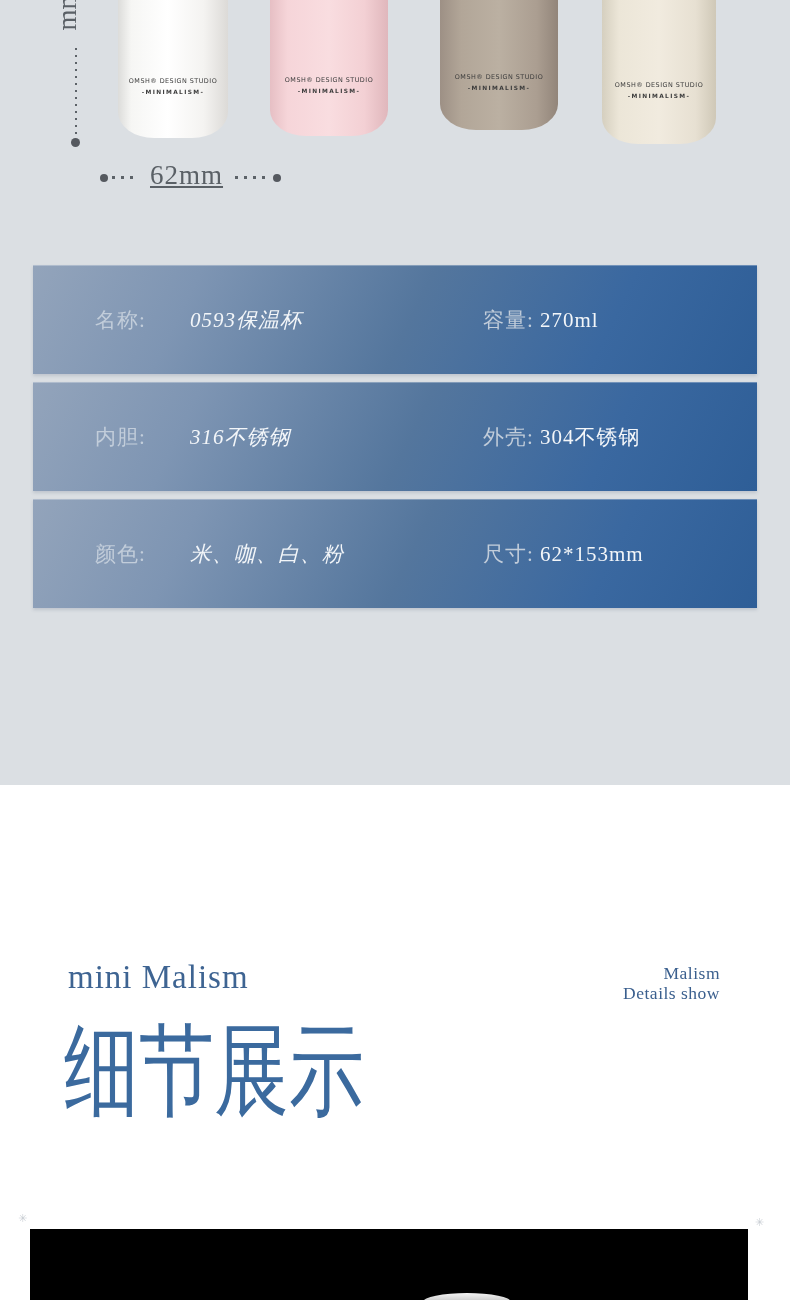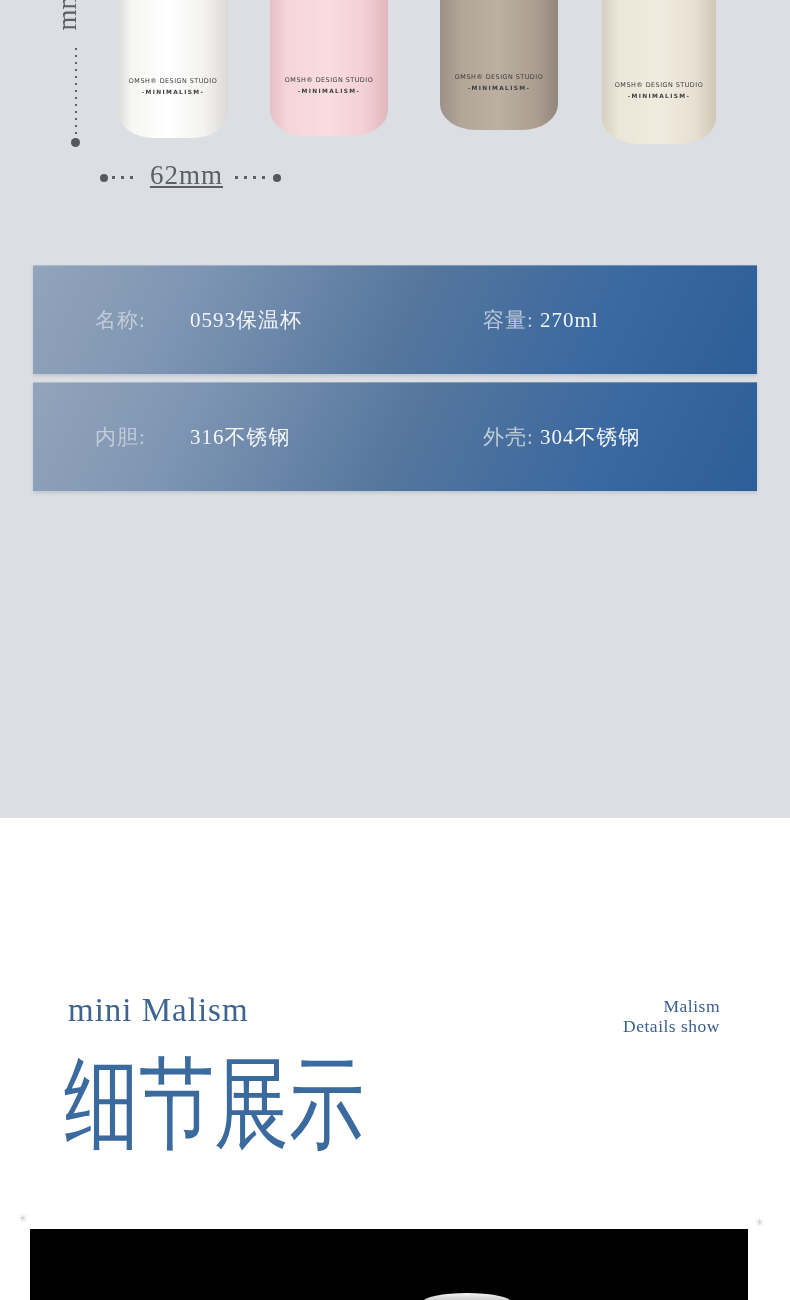--- a/index.html
+++ b/index.html
@@ -43,24 +43,24 @@
 
   
   .spec-table { position:absolute; left:33px; top:265px; width:724px; }
   .spec-row { position:relative; width:724px; height:109px; margin-bottom:8px;
     background:linear-gradient(116deg,#93a4bb 0%,#7e95b3 22%,#54769d 52%,#3a68a0 78%,#2e5e97 100%);
     box-shadow:inset 0 1px 0 rgba(255,255,255,.28), 0 2px 3px rgba(110,125,145,.25); }
   .spec-row span { position:absolute; top:50%; transform:translateY(-50%); white-space:nowrap;
     font-size:21px; letter-spacing:1px; }
   .spec-label { color:#c2cdda; }
   .spec-value { color:#f3f6f9; }
-  .pos-l1 { left:62px; } .pos-v1 { left:157px; } .pos-l2 { left:422px;margin-left:28px; } .pos-v2 { left:507px; }
+  .pos-l1 { left:62px; } .pos-v1 { left:157px;font-style:italic; } .pos-l2 { left:422px;margin-left:28px; } .pos-v2 { left:507px; }
 
   
-  .section-details { position:absolute; left:0; top:818px; width:790px; height:411px; background:#ffffff; }
+  .section-details { position:absolute; left:0; top:785px; width:790px; height:411px; background:#ffffff; }
   .details-subtitle { position:absolute; left:68px; top:174px; font-size:33px; letter-spacing:1px; color:#3e6492; }
   .details-right { position:absolute; right:70px; top:178px; text-align:right;
     font-size:17.5px; line-height:20px; color:#3a5f8e; letter-spacing:.5px; }
   .details-title { position:absolute; left:64px; top:232px; font-size:100px; line-height:1.1;
     color:#3b6a9e; white-space:nowrap; transform:scaleX(.75); transform-origin:left top; letter-spacing:0; }
 
   
   .section-black { position:absolute; left:30px; top:1229px; width:718px; height:71px; background:#000; overflow:hidden; }
   .cap-ellipse { position:absolute; left:393px; top:64px; width:88px; height:18px; border-radius:50%;
     background:linear-gradient(to bottom,#f4f4f4,#9c9c9c); }
@@ -120,20 +120,26 @@
         <span class="spec-value pos-v1">0593保温杯</span>
         <span class="spec-label pos-l2">容量:</span>
         <span class="spec-value pos-v2">270ml</span>
       </div>
       <div class="spec-row">
         <span class="spec-label pos-l1">内胆:</span>
         <span class="spec-value pos-v1">316不锈钢</span>
         <span class="spec-label pos-l2">外壳:</span>
         <span class="spec-value pos-v2">304不锈钢</span>
       </div>
+      <div class="spec-row">
+        <span class="spec-label pos-l1">颜色:</span>
+        <span class="spec-value pos-v1">米、咖、白、粉</span>
+        <span class="spec-label pos-l2">尺寸:</span>
+        <span class="spec-value pos-v2">62*153mm</span>
+      </div>
     </div>
   </div>
 
   <div class="section-details">
     <div class="details-subtitle">mini Malism</div>
     <div class="details-right">
       <div>Malism</div>
       <div>Details show</div>
     </div>
     <div class="details-title">细节展示</div>

